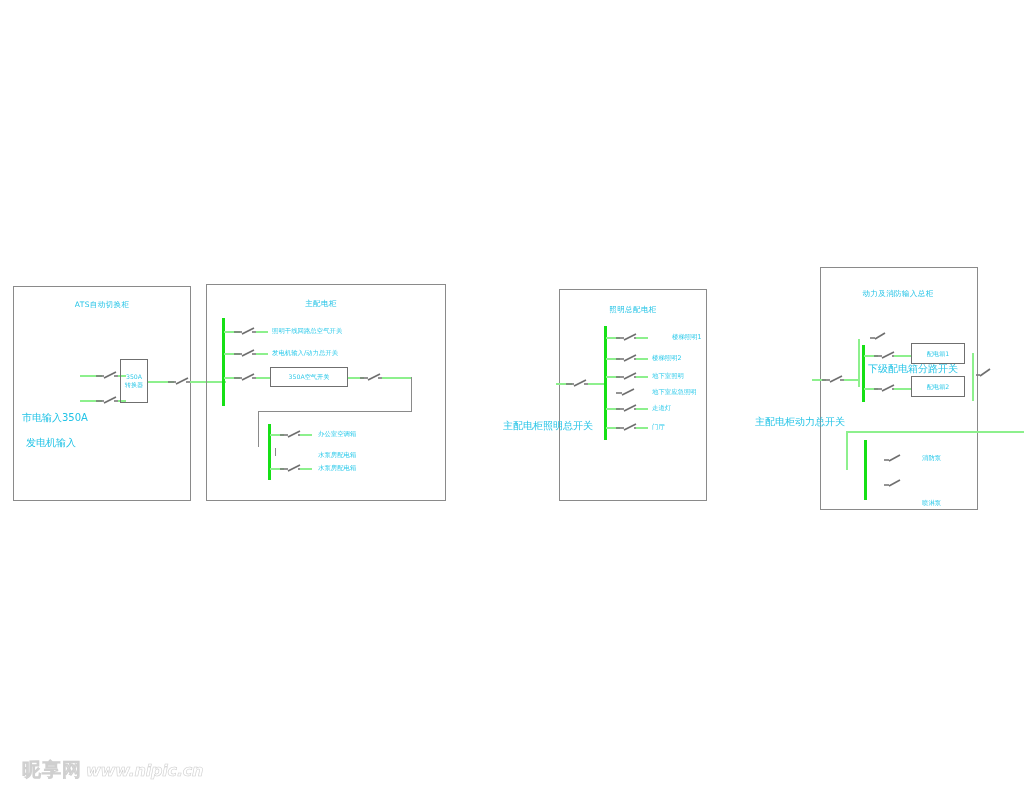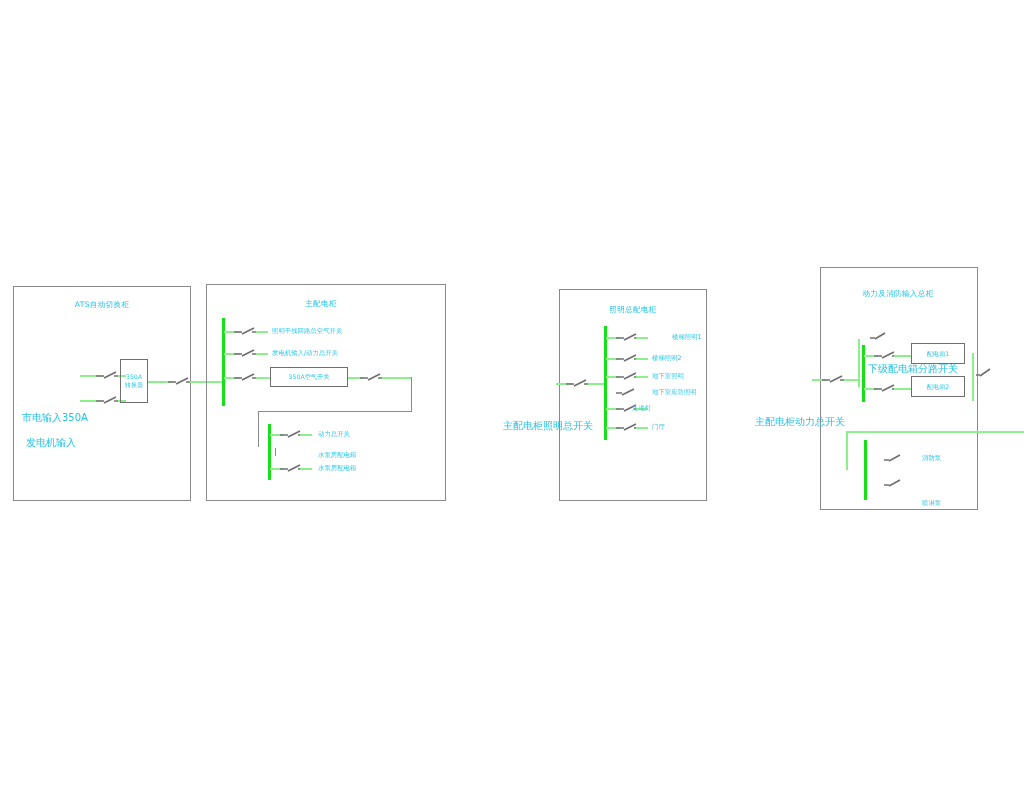--- a/index.html
+++ b/index.html
@@ -212,21 +212,21 @@
 
   <div class="wire" style="left:270px;top:434px;width:14px;"></div>
   <div class="sw" style="left:280px;top:428px;">
     <svg width="26" height="12" viewBox="0 0 26 12">
       <line x1="0" y1="7" x2="8" y2="7" stroke="#7a7a7a" stroke-width="1.6"></line>
       <line x1="8" y1="9" x2="20" y2="3" stroke="#6f6f6f" stroke-width="1.6"></line>
       <line x1="18" y1="7" x2="26" y2="7" stroke="#7a7a7a" stroke-width="1.6"></line>
     </svg>
   </div>
   <div class="wire" style="left:300px;top:434px;width:12px;"></div>
-  <div class="branch-label" style="left:318px;top:431px;">动力总开关</div>
+  <div class="branch-label" style="left:318px;top:431px;">办公室空调箱</div>
 
   <div class="branch-label" style="left:318px;top:452px;">水泵房配电箱</div>
   <div class="wire-dark-v" style="left:275px;top:448px;height:8px;"></div>
 
   <div class="wire" style="left:270px;top:468px;width:14px;"></div>
   <div class="sw" style="left:280px;top:462px;">
     <svg width="26" height="12" viewBox="0 0 26 12">
       <line x1="0" y1="7" x2="8" y2="7" stroke="#7a7a7a" stroke-width="1.6"></line>
       <line x1="8" y1="9" x2="20" y2="3" stroke="#6f6f6f" stroke-width="1.6"></line>
       <line x1="18" y1="7" x2="26" y2="7" stroke="#7a7a7a" stroke-width="1.6"></line>
@@ -294,21 +294,21 @@
 
   <div class="wire" style="left:606px;top:408px;width:14px;"></div>
   <div class="sw" style="left:616px;top:402px;">
     <svg width="26" height="12" viewBox="0 0 26 12">
       <line x1="0" y1="7" x2="8" y2="7" stroke="#7a7a7a" stroke-width="1.6"></line>
       <line x1="8" y1="9" x2="20" y2="3" stroke="#6f6f6f" stroke-width="1.6"></line>
       <line x1="18" y1="7" x2="26" y2="7" stroke="#7a7a7a" stroke-width="1.6"></line>
     </svg>
   </div>
   <div class="wire" style="left:636px;top:408px;width:12px;"></div>
-  <div class="branch-label" style="left:632px;top:405px;text-align:center;">走道灯</div>
+  <div class="branch-label" style="left:652px;top:405px;text-align:center;">走道灯</div>
 
   <div class="wire" style="left:606px;top:427px;width:14px;"></div>
   <div class="sw" style="left:616px;top:421px;">
     <svg width="26" height="12" viewBox="0 0 26 12">
       <line x1="0" y1="7" x2="8" y2="7" stroke="#7a7a7a" stroke-width="1.6"></line>
       <line x1="8" y1="9" x2="20" y2="3" stroke="#6f6f6f" stroke-width="1.6"></line>
       <line x1="18" y1="7" x2="26" y2="7" stroke="#7a7a7a" stroke-width="1.6"></line>
     </svg>
   </div>
   <div class="wire" style="left:636px;top:427px;width:12px;"></div>
@@ -387,14 +387,18 @@
   <div class="branch-label" style="left:922px;top:455px;">消防泵</div>
 
   <div class="sw" style="left:884px;top:477px;">
     <svg width="26" height="12" viewBox="0 0 26 12">
       <line x1="0" y1="8" x2="5" y2="8" stroke="#7a7a7a" stroke-width="1.6"></line>
       <line x1="5" y1="9" x2="16" y2="3" stroke="#6f6f6f" stroke-width="1.6"></line>
     </svg>
   </div>
   <div class="branch-label" style="left:922px;top:500px;">喷淋泵</div>
 
+  <div id="wm-logo">
+    <span class="cn">昵享网</span>
+    <span class="url">www.nipic.cn</span>
+  </div>
 
 </div>
 
 </body></html>

